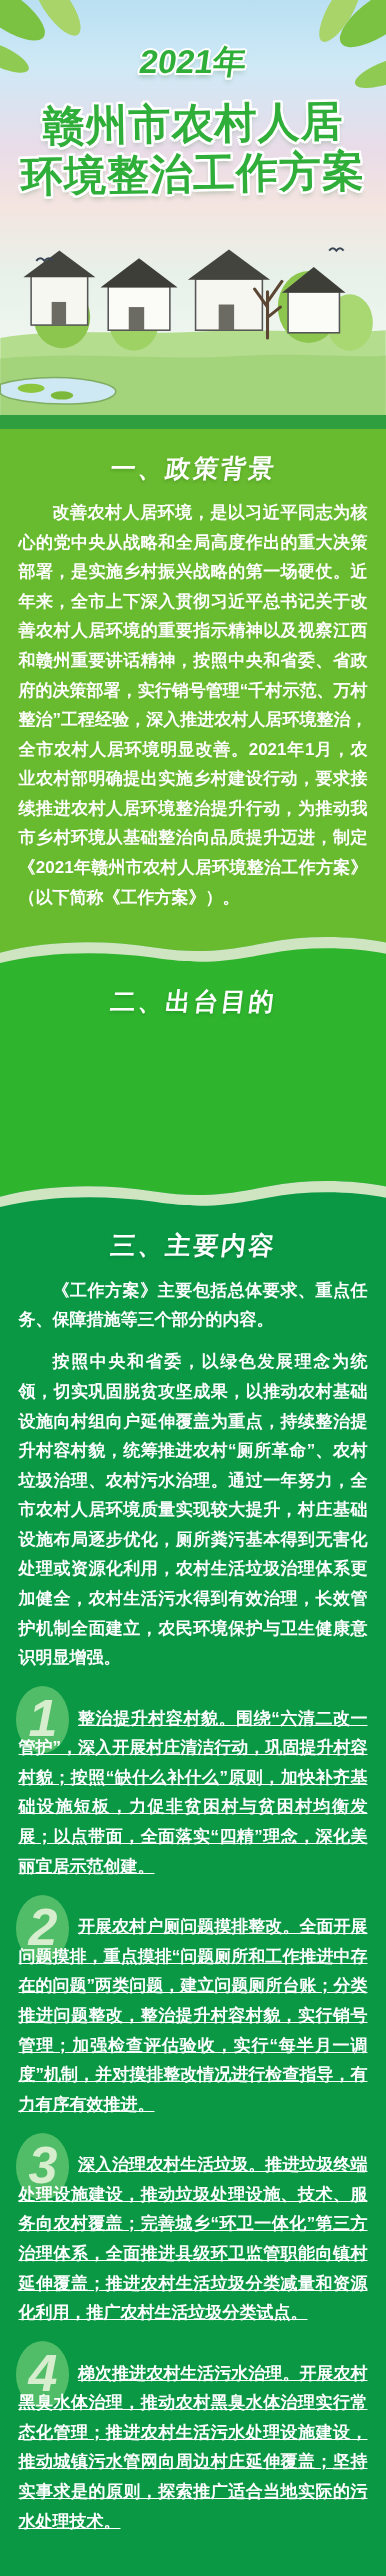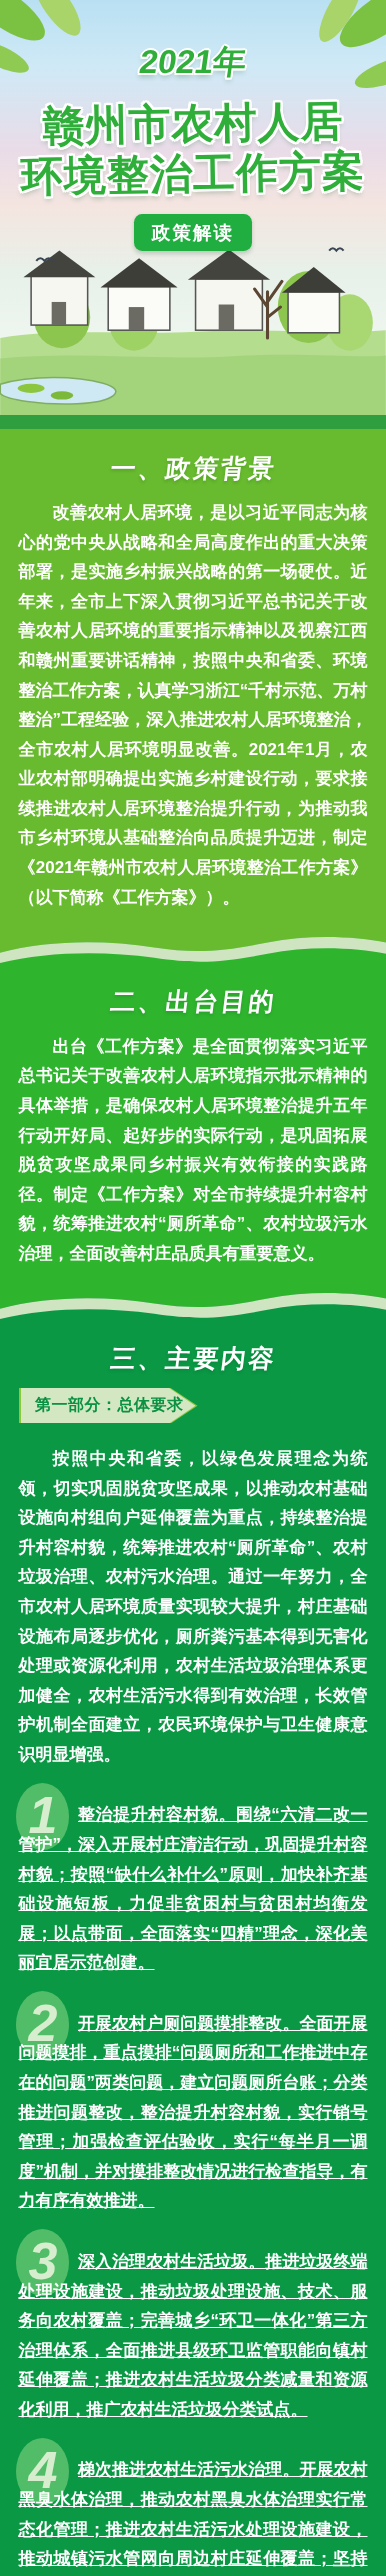--- a/index.html
+++ b/index.html
@@ -63,21 +63,20 @@
     <svg class="leaf-svg leaf-right" width="134" height="118" viewBox="0 0 260 230">
       <ellipse cx="220" cy="30" rx="95" ry="36" fill="#7cc242" transform="rotate(-35 220 30)"></ellipse>
       <ellipse cx="140" cy="20" rx="70" ry="24" fill="#a8d46a" transform="rotate(-60 140 20)"></ellipse>
       <ellipse cx="235" cy="140" rx="70" ry="22" fill="#8fca53" transform="rotate(-20 235 140)"></ellipse>
     </svg>
 
     <div class="header-text">
       <div class="year">2021年</div>
       <div class="main-title t1">赣州市农村人居</div>
       <div class="main-title t2">环境整治工作方案</div>
-      <div class="badge">政策解读</div>
     </div>
 
     <svg class="village" width="386" height="185" viewBox="0 0 750 360">
       <path d="M0,210 C120,190 260,205 380,198 C520,190 640,205 750,195 L750,360 L0,360 Z" fill="#b5dd8e"></path>
       <path d="M0,250 C150,235 300,255 460,245 C600,238 700,250 750,244 L750,360 L0,360 Z" fill="#a3d47c"></path>
 
       <path d="M0,300 C60,282 150,284 200,298 C250,312 220,335 150,338 C80,341 10,330 0,318 Z" fill="#cfe9f4" stroke="#7fae62" stroke-width="3"></path>
       <ellipse cx="60" cy="308" rx="26" ry="9" fill="#8cc63f"></ellipse>
       <ellipse cx="120" cy="322" rx="22" ry="8" fill="#7cb93a"></ellipse>
 
@@ -109,48 +108,45 @@
       <path d="M520,210 L520,120 M520,150 L495,115 M520,140 L548,100 M520,170 L545,150" stroke="#5a4632" stroke-width="6" fill="none" stroke-linecap="round"></path>
 
       <path d="M70,60 q8,-10 16,0 q8,-10 16,0 M640,40 q7,-9 14,0 q7,-9 14,0" stroke="#3a4656" stroke-width="4" fill="none"></path>
     </svg>
   </div>
 
   <div class="green-bar"></div>
 
   <div class="block b1">
     <h2 class="sec-title">一、政策背景</h2>
-    <p class="body">改善农村人居环境，是以习近平同志为核心的党中央从战略和全局高度作出的重大决策部署，是实施乡村振兴战略的第一场硬仗。近年来，全市上下深入贯彻习近平总书记关于改善农村人居环境的重要指示精神以及视察江西和赣州重要讲话精神，按照中央和省委、环境整治工作方案，认真学习浙江“千村示范、万村整治”工程经验，深入推进农村人居环境整治，全市农村人居环境明显改善。2021年1月，农业农村部明确提出实施乡村建设行动，要求接续推进农村人居环境整治提升行动，为推动我市乡村环境从基础整治向品质提升迈进，制定《2021年赣州市农村人居环境整治工作方案》（以下简称《工作方案》）。</p>
+    <p class="body">改善农村人居环境，是以习近平同志为核心的党中央从战略和全局高度作出的重大决策部署，是实施乡村振兴战略的第一场硬仗。近年来，全市上下深入贯彻习近平总书记关于改善农村人居环境的重要指示精神以及视察江西和赣州重要讲话精神，按照中央和省委、省政府的决策部署，实行销号管理“千村示范、万村整治”工程经验，深入推进农村人居环境整治，全市农村人居环境明显改善。2021年1月，农业农村部明确提出实施乡村建设行动，要求接续推进农村人居环境整治提升行动，为推动我市乡村环境从基础整治向品质提升迈进，制定《2021年赣州市农村人居环境整治工作方案》（以下简称《工作方案》）。</p>
   </div>
 
   <div class="wave" style="background:#2fb42e">
     <svg viewBox="0 0 750 64" preserveAspectRatio="none">
       <path fill="#68ba2e" d="M0,0 H750 V24 C690,12 600,8 520,24 C430,42 380,46 300,34 C200,18 90,20 0,44 Z"></path>
       <path fill="#cfe4c0" d="M0,44 C90,20 200,18 300,34 C380,46 430,42 520,24 C600,8 690,12 750,24 L750,46 C690,34 600,30 520,46 C430,64 380,66 300,54 C200,40 90,42 0,64 Z"></path>
     </svg>
   </div>
 
   <div class="block b2">
     <h2 class="sec-title">二、出台目的</h2>
-    <p class="body">出台《工作方案》是全面贯彻落实习近平总书记关于改善农村人居环境指示批示精神的具体举措，是确保农村人居环境整治提升五年行动开好局、起好步的实际行动，是巩固拓展脱贫攻坚成果同乡村振兴有效衔接的实践路径。制定《工作方案》对全市持续提升村容村貌，统筹推进农村“厕所革命”、农村垃圾污水治理，全面改善村庄品质具有重要意义。</p>
   </div>
 
   <div class="wave" style="background:#0a9845">
     <svg viewBox="0 0 750 64" preserveAspectRatio="none">
       <path fill="#2fb42e" d="M0,0 H750 V24 C690,12 600,8 520,24 C430,42 380,46 300,34 C200,18 90,20 0,44 Z"></path>
       <path fill="#cfe4c0" d="M0,44 C90,20 200,18 300,34 C380,46 430,42 520,24 C600,8 690,12 750,24 L750,46 C690,34 600,30 520,46 C430,64 380,66 300,54 C200,40 90,42 0,64 Z"></path>
     </svg>
   </div>
 
   <div class="block b3">
     <h2 class="sec-title">三、主要内容</h2>
+    <p class="body">《工作方案》主要包括总体要求、重点任务、保障措施等三个部分的内容。</p>
 
-    <div class="banner-outer">
-      <div class="banner-inner">第一部分：总体要求</div>
-    </div>
     <p class="body">按照中央和省委，以绿色发展理念为统领，切实巩固脱贫攻坚成果，以推动农村基础设施向村组向户延伸覆盖为重点，持续整治提升村容村貌，统筹推进农村“厕所革命”、农村垃圾治理、农村污水治理。通过一年努力，全市农村人居环境质量实现较大提升，村庄基础设施布局逐步优化，厕所粪污基本得到无害化处理或资源化利用，农村生活垃圾治理体系更加健全，农村生活污水得到有效治理，长效管护机制全面建立，农民环境保护与卫生健康意识明显增强。</p>
 
 
     <div class="p2item">
       <span class="num">1</span>
       <p class="body">整治提升村容村貌。围绕“六清二改一管护”，深入开展村庄清洁行动，巩固提升村容村貌；按照“缺什么补什么”原则，加快补齐基础设施短板，力促非贫困村与贫困村均衡发展；以点带面，全面落实“四精”理念，深化美丽宜居示范创建。</p>
     </div>
     <div class="p2item">
       <span class="num">2</span>
       <p class="body">开展农村户厕问题摸排整改。全面开展问题摸排，重点摸排“问题厕所和工作推进中存在的问题”两类问题，建立问题厕所台账；分类推进问题整改，整治提升村容村貌，实行销号管理；加强检查评估验收，实行“每半月一调度”机制，并对摸排整改情况进行检查指导，有力有序有效推进。</p>

